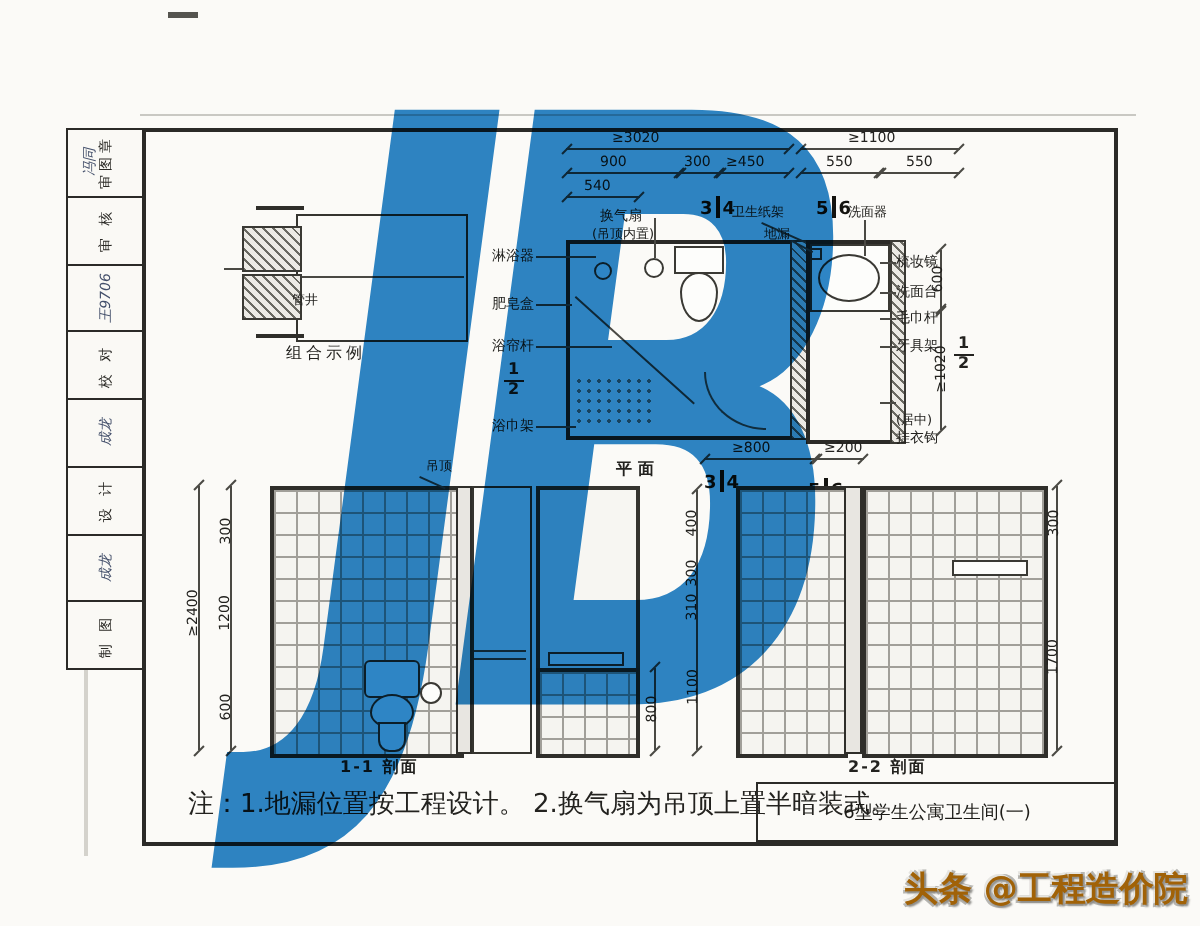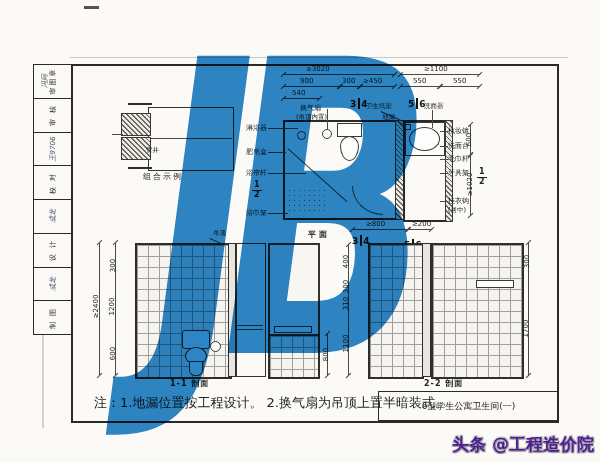--- a/index.html
+++ b/index.html
@@ -39,21 +39,21 @@
   .strip .cell:last-child{border-bottom:none;}
   .cell .lab{position:absolute;left:50%;top:50%;transform:translate(-50%,-50%) rotate(-90deg);font-size:7px;letter-spacing:2px;white-space:nowrap;color:#2a2925;}
   .cell .sig{position:absolute;left:28%;top:50%;transform:translate(-50%,-50%) rotate(-90deg);font-size:7px;font-style:italic;white-space:nowrap;color:#44506b;}
   .wm{position:absolute;left:152px;top:8px;font-size:480px;line-height:1;font-weight:bold;font-style:italic;
       letter-spacing:-58px;color:#2e86c8;transform:scale(0.58,0.85);transform-origin:top left;
       mix-blend-mode:multiply;pointer-events:none;z-index:6;}
   .fixture{position:absolute;background:#fdfdfb;border:1.2px solid #3a3934;}
   .round{border-radius:50%;}
   .footer-pdf{position:absolute;left:10px;top:441px;font-family:"Liberation Mono","DejaVu Sans Mono",monospace;font-size:9.5px;color:#2f2e2a;white-space:nowrap;}
   .footer-pdf a{color:#2824c4;text-decoration:underline;cursor:pointer;}
-  .brand{position:absolute;left:452px;top:433px;font-size:17px;font-weight:bold;color:#4c1d95;
+  .brand{position:absolute;left:452px;top:433px;font-size:17px;font-weight:bold;color:#a16207;
          text-shadow:1px 1px 1px #8d8c88,-1px -1px 0 #e6e5e1,1px -1px 0 #b7b6b2,-1px 1px 0 #b7b6b2;white-space:nowrap;}
   .scanline{position:absolute;background:#c9c8c3;}
   .tb{position:absolute;border:1.5px solid #2b2a27;display:flex;}
   .tb .title{flex:1;display:flex;align-items:center;justify-content:center;font-size:9px;color:#1d1c18;}
   .tb .grid{width:62px;border-left:1px solid #2b2a27;display:flex;flex-direction:column;}
   .tb .row{flex:1;display:flex;}
   .tb .row + .row{border-top:1px solid #2b2a27;}
   .tb .k{width:30px;border-right:1px solid #2b2a27;display:flex;align-items:center;justify-content:center;font-size:6.5px;}
   .tb .v{flex:1;display:flex;align-items:center;justify-content:center;font-size:7.5px;}
 </style>
@@ -174,21 +174,21 @@
   <span class="t" style="left:448px;top:143px;">洗面台</span>
   <div class="ln" style="left:440px;top:146px;width:8px;"></div>
   <span class="t" style="left:448px;top:156px;">毛巾杆</span>
   <div class="ln" style="left:440px;top:159px;width:8px;"></div>
   <span class="t" style="left:448px;top:170px;">牙具架</span>
   <div class="ln" style="left:440px;top:173px;width:8px;"></div>
   <div class="frac" style="left:477px;top:168px;">
     <span>1</span>
       <span>2</span>
   </div>
-  <span class="t" style="left:448px;top:198px;text-align:center;">挂衣钩</span>
+  <span class="t" style="left:448px;top:216px;text-align:center;">挂衣钩</span>
   <span class="t" style="left:448px;top:207px;font-size:6.5px;text-align:center;">(居中)</span>
   <div class="ln" style="left:440px;top:201px;width:8px;"></div>
 
   <div class="s dv" style="left:470px;top:125px;height:30px;"></div>
   <span class="t rv" style="left:463px;top:136px;">600</span>
   <div class="s dv" style="left:470px;top:155px;height:60px;"></div>
   <span class="t rv" style="left:459px;top:181px;">≥1020</span>
 
   <div class="s dl" style="left:352px;top:229px;width:56px;"></div>
   <div class="s dl" style="left:408px;top:229px;width:24px;"></div>

